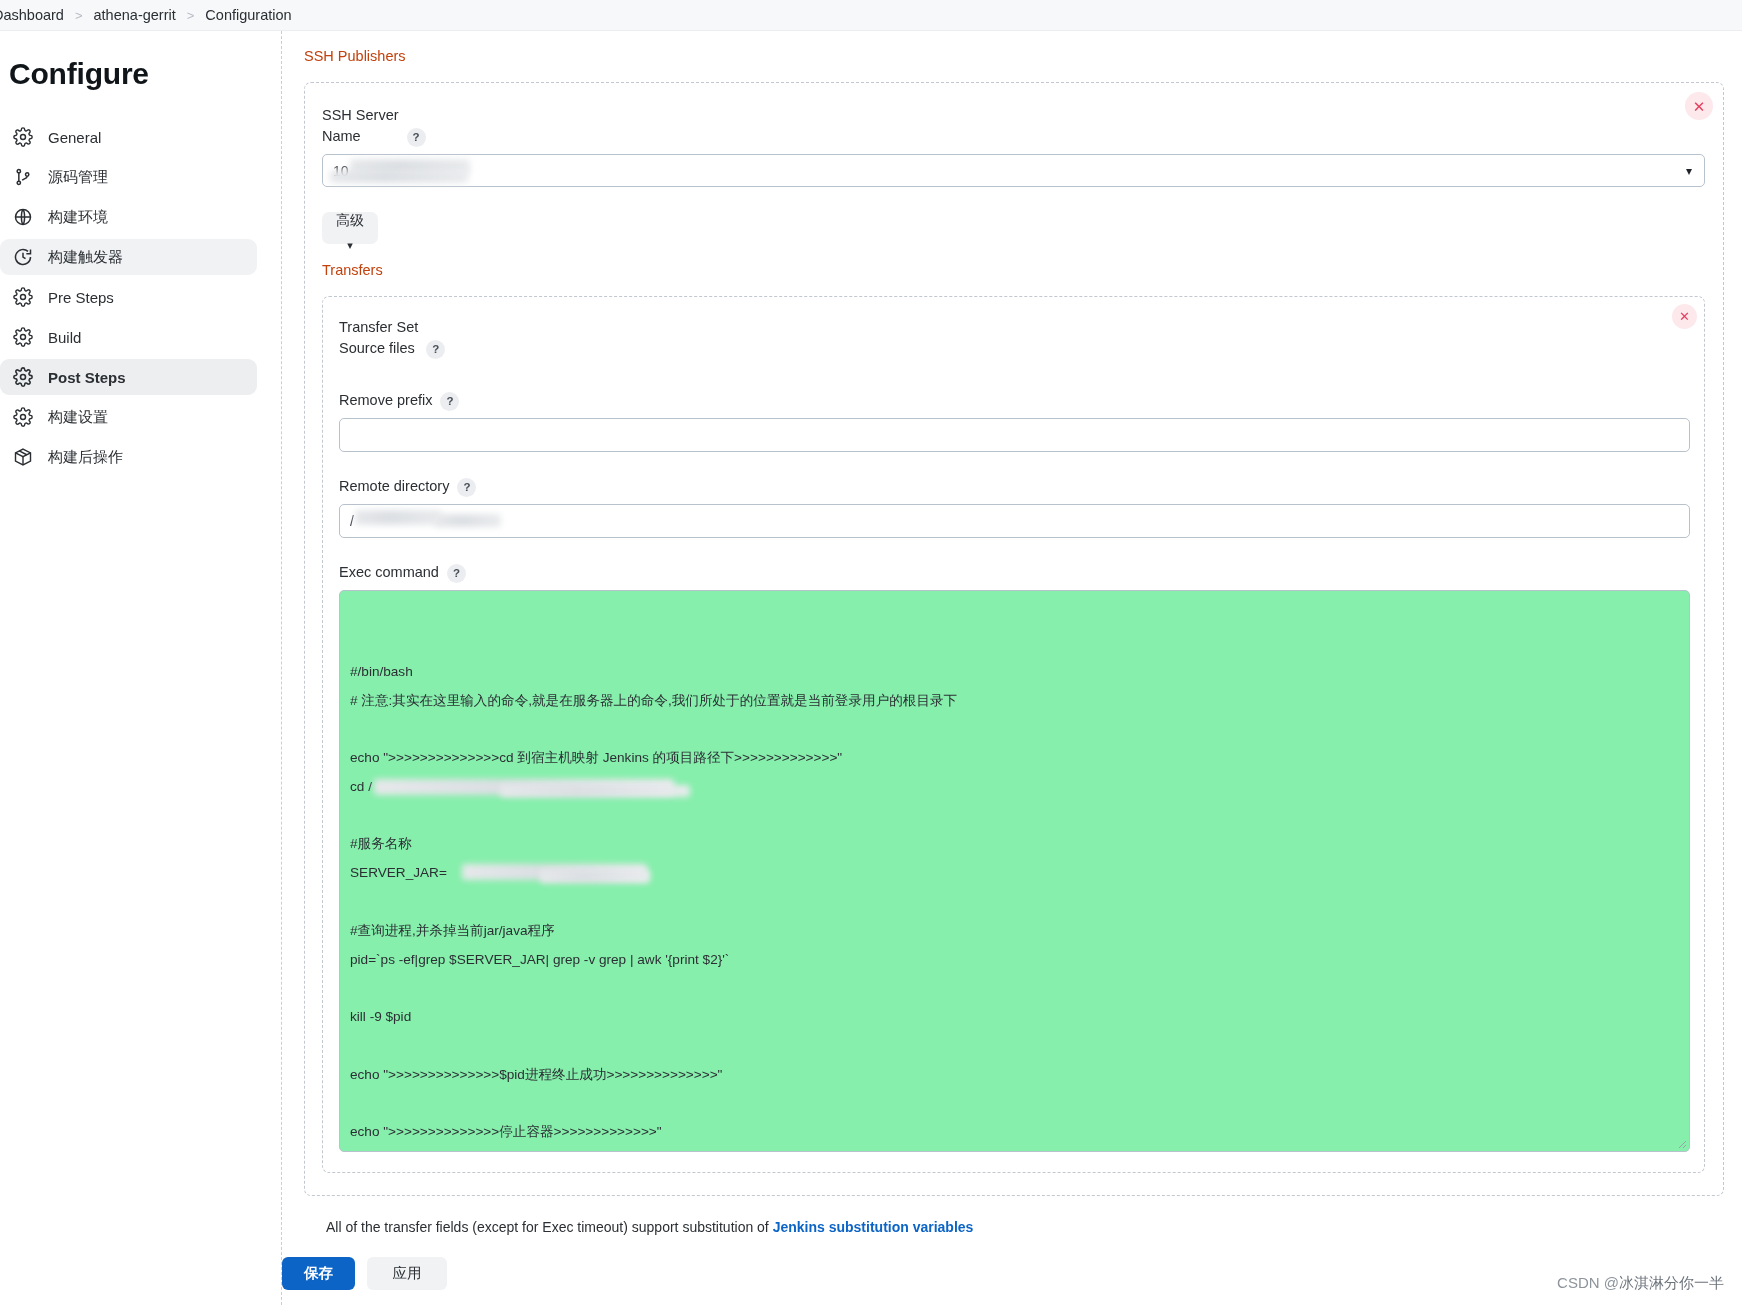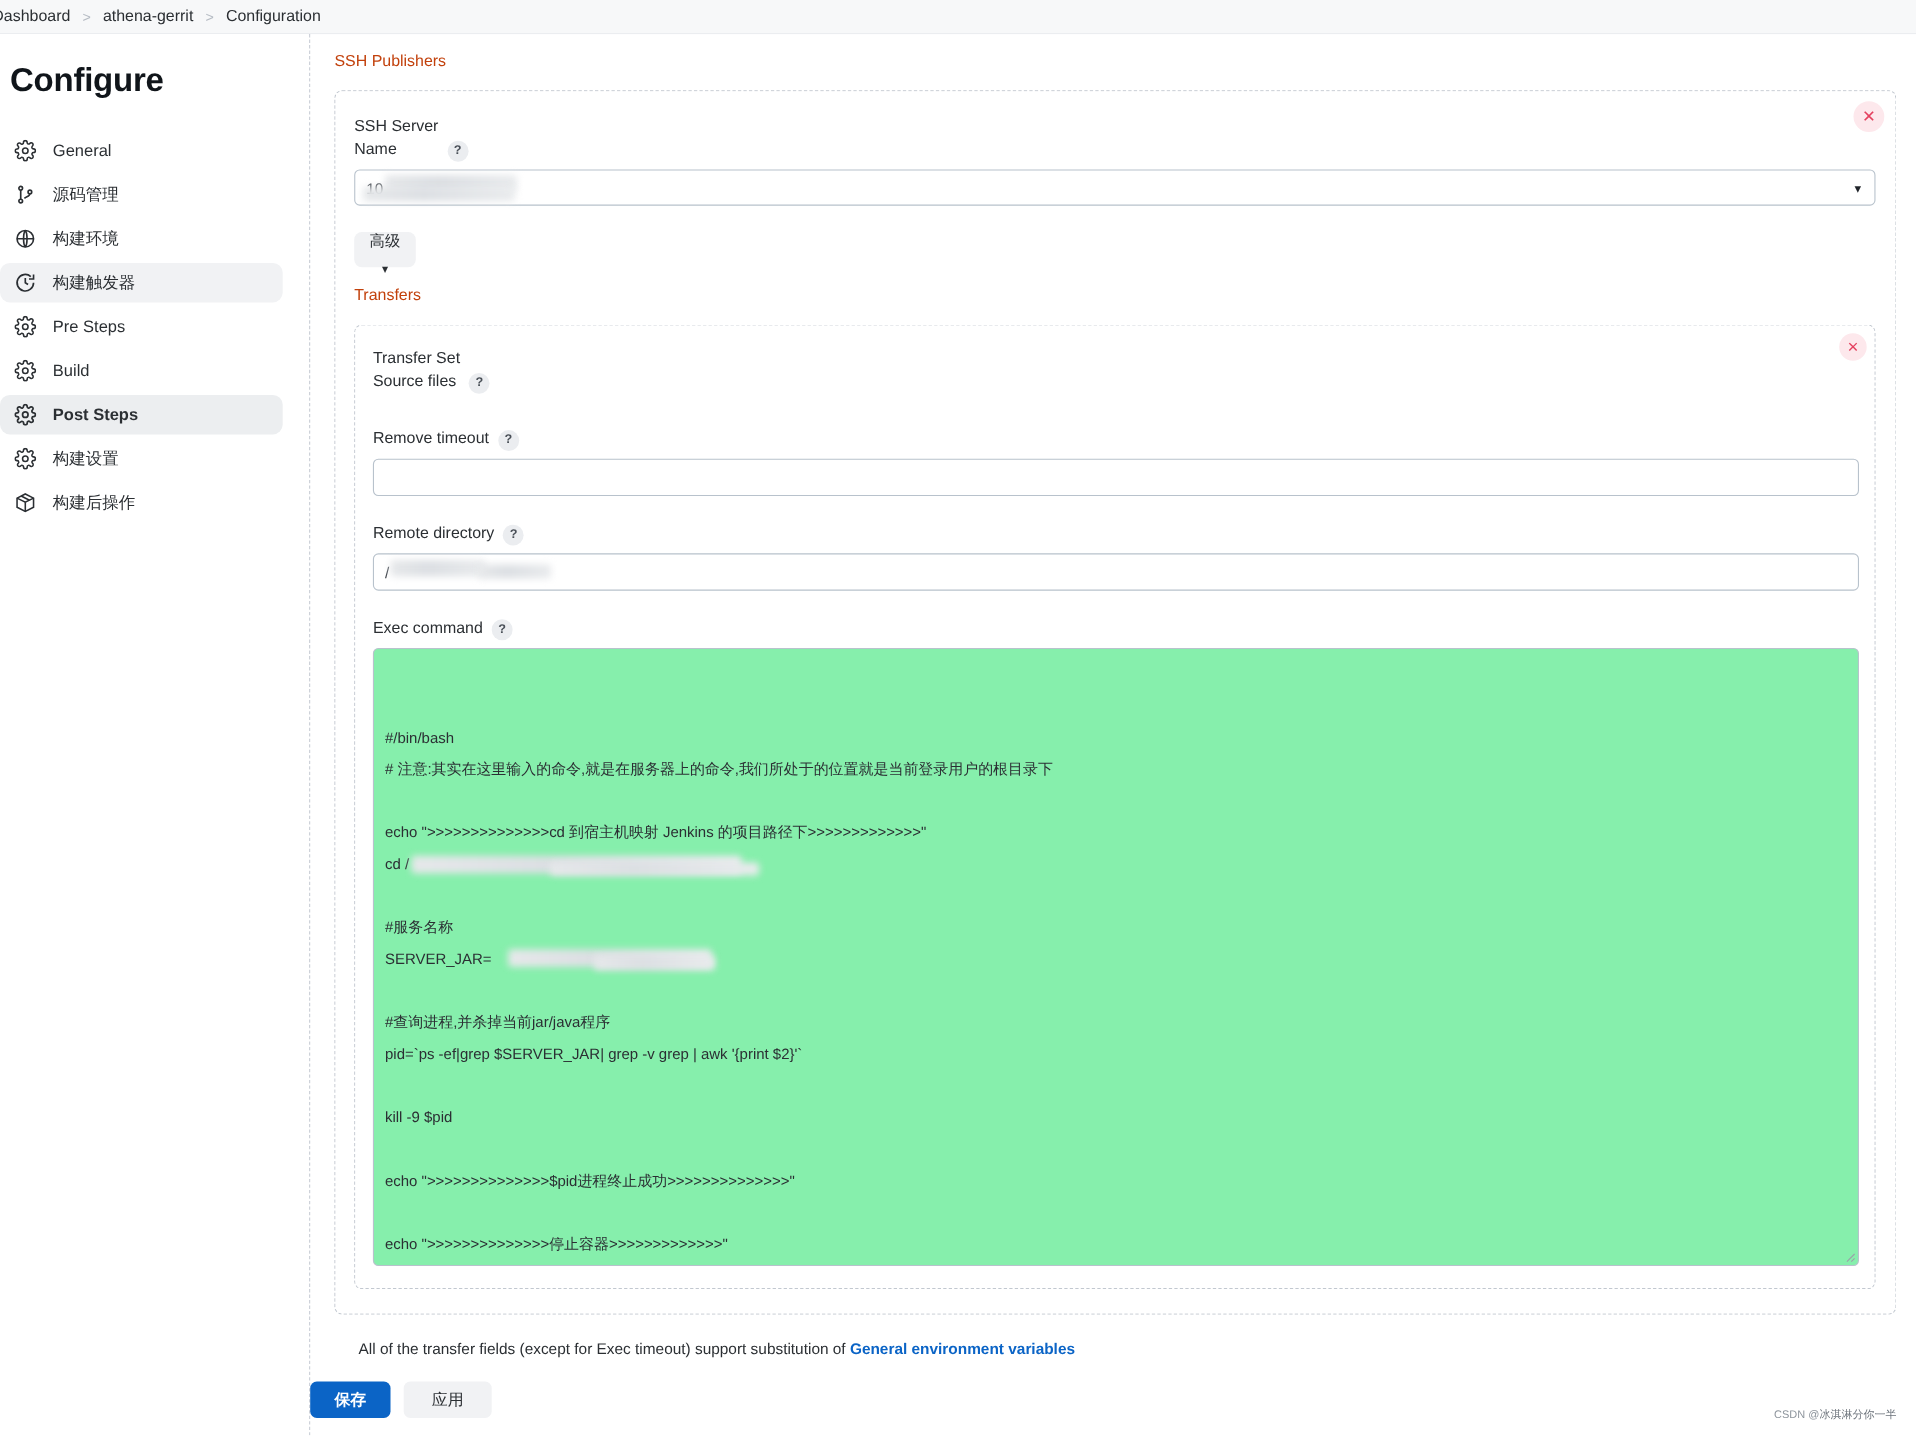--- a/index.html
+++ b/index.html
@@ -280,21 +280,21 @@
     min-width: 80px;
     font-size: 14.5px;
     cursor: pointer;
     font-family: "Liberation Sans", sans-serif;
   }
 
   .watermark {
     position: absolute;
     right: 18px;
     bottom: 12px;
-    font-size: 10px;
+    font-size: 15px;
     color: #8d949c;
     white-space: nowrap;
   }
   .watermark .wm-name { color: #6c737b; }
 </style>
 </head>
 <body>
 
 <div class="breadcrumb-bar">
   <span class="crumb crumb-first">Dashboard</span>
@@ -451,21 +451,21 @@
             <span class="label-lines">
               <span>Transfer Set</span>
               <span>Source files</span>
             </span>
             <span class="help-badge">?</span>
           </div>
 
           <div class="spacer-24"></div>
 
           <div class="field-label">
-            <span>Remove timeout</span>
+            <span>Remove prefix</span>
             <span class="help-badge">?</span>
           </div>
           <div class="field-value-row">
             <input class="text-input" style="">
           </div>
 
           <div class="spacer-24"></div>
 
           <div class="field-label">
             <span>Remote directory</span>
@@ -489,21 +489,21 @@
             <div id="exec-lines"><div class="exec-line">#/bin/bash</div><div class="exec-line"># 注意:其实在这里输入的命令,就是在服务器上的命令,我们所处于的位置就是当前登录用户的根目录下</div><div class="exec-line">&nbsp;</div><div class="exec-line">echo "&gt;&gt;&gt;&gt;&gt;&gt;&gt;&gt;&gt;&gt;&gt;&gt;&gt;&gt;cd 到宿主机映射 Jenkins 的项目路径下&gt;&gt;&gt;&gt;&gt;&gt;&gt;&gt;&gt;&gt;&gt;&gt;&gt;"</div><div class="exec-line">cd /<span class="redact" style="left: 24px; width: 300px; top: 6px; height: 16px;"></span><span class="redact" style="left: 150px; width: 190px; top: 12px; height: 12px;"></span></div><div class="exec-line">&nbsp;</div><div class="exec-line">#服务名称</div><div class="exec-line">SERVER_JAR=<span class="redact" style="left: 112px; width: 185px; top: 5px; height: 16px;"></span><span class="redact" style="left: 190px; width: 110px; top: 11px; height: 13px;"></span></div><div class="exec-line">&nbsp;</div><div class="exec-line">#查询进程,并杀掉当前jar/java程序</div><div class="exec-line">pid=`ps -ef|grep $SERVER_JAR| grep -v grep | awk '{print $2}'`</div><div class="exec-line">&nbsp;</div><div class="exec-line">kill -9 $pid</div><div class="exec-line">&nbsp;</div><div class="exec-line">echo "&gt;&gt;&gt;&gt;&gt;&gt;&gt;&gt;&gt;&gt;&gt;&gt;&gt;&gt;$pid进程终止成功&gt;&gt;&gt;&gt;&gt;&gt;&gt;&gt;&gt;&gt;&gt;&gt;&gt;&gt;"</div><div class="exec-line">&nbsp;</div><div class="exec-line">echo "&gt;&gt;&gt;&gt;&gt;&gt;&gt;&gt;&gt;&gt;&gt;&gt;&gt;&gt;停止容器&gt;&gt;&gt;&gt;&gt;&gt;&gt;&gt;&gt;&gt;&gt;&gt;&gt;"</div><div class="exec-line">&nbsp;</div></div>
             <svg class="exec-resize" viewBox="0 0 12 12">
               <path d="M11 4 4 11M11 8 8 11" stroke="#9aa1a9" stroke-width="1" fill="none"></path>
             </svg>
           </div>
 
         </section>
       </section>
 
       <div class="footnote">
-        <span>All of the transfer fields (except for Exec timeout) support substitution of </span><a href="#">General environment variables</a>
+        <span>All of the transfer fields (except for Exec timeout) support substitution of </span><a href="#">Jenkins substitution variables</a>
       </div>
 
       <div class="action-bar">
         <button class="btn-primary">保存</button>
         <button class="btn-secondary">应用</button>
       </div>
 
     </div>
 
     <div class="watermark">

